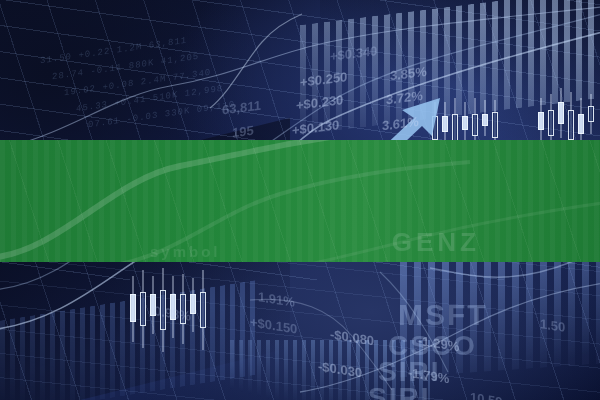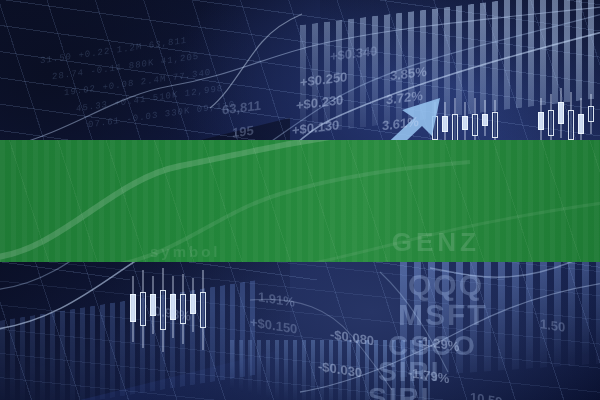--- a/index.html
+++ b/index.html
@@ -406,21 +406,20 @@
     <div class="price skd" style="left:330px; top:330px;">-$0.080</div>
     <div class="price skd" style="left:418px; top:336px;">-1.29%</div>
     <div class="price skd" style="left:318px; top:362px;">-$0.030</div>
     <div class="price skd" style="left:408px; top:368px;">-1.79%</div>
     <div class="price skd dim" style="left:250px; top:318px;">+$0.150</div>
     <div class="price skd dim" style="left:258px; top:292px;">1.91%</div>
     <div class="price skd dim" style="left:154px; top:306px;">0.98%</div>
     <div class="price skd dim" style="left:470px; top:392px;">10.59</div>
     <div class="price skd dim" style="left:540px; top:318px;">1.50</div>
 
-    <div class="ticker big" style="left:408px; top:268px;">QQQ</div>
     <div class="ticker big" style="left:398px; top:298px;">MSFT</div>
     <div class="ticker mid" style="left:388px; top:330px;">CSCO</div>
     <div class="ticker mid" style="left:378px; top:356px;">SIRI</div>
     <div class="ticker mid" style="left:368px; top:382px;">SIRI</div>
   </div>
 
   <div class="green-band">
     <svg class="band-curve" viewBox="0 0 600 122" preserveAspectRatio="none">
       <path d="M -10 118 C 60 112 110 40 180 26 C 250 12 300 0 380 -10" fill="none" stroke="rgba(255,255,255,0.16)" stroke-width="6"></path>
       <path d="M 120 124 C 180 112 220 72 280 54 C 340 36 400 28 470 22" fill="none" stroke="rgba(255,255,255,0.09)" stroke-width="4"></path>

